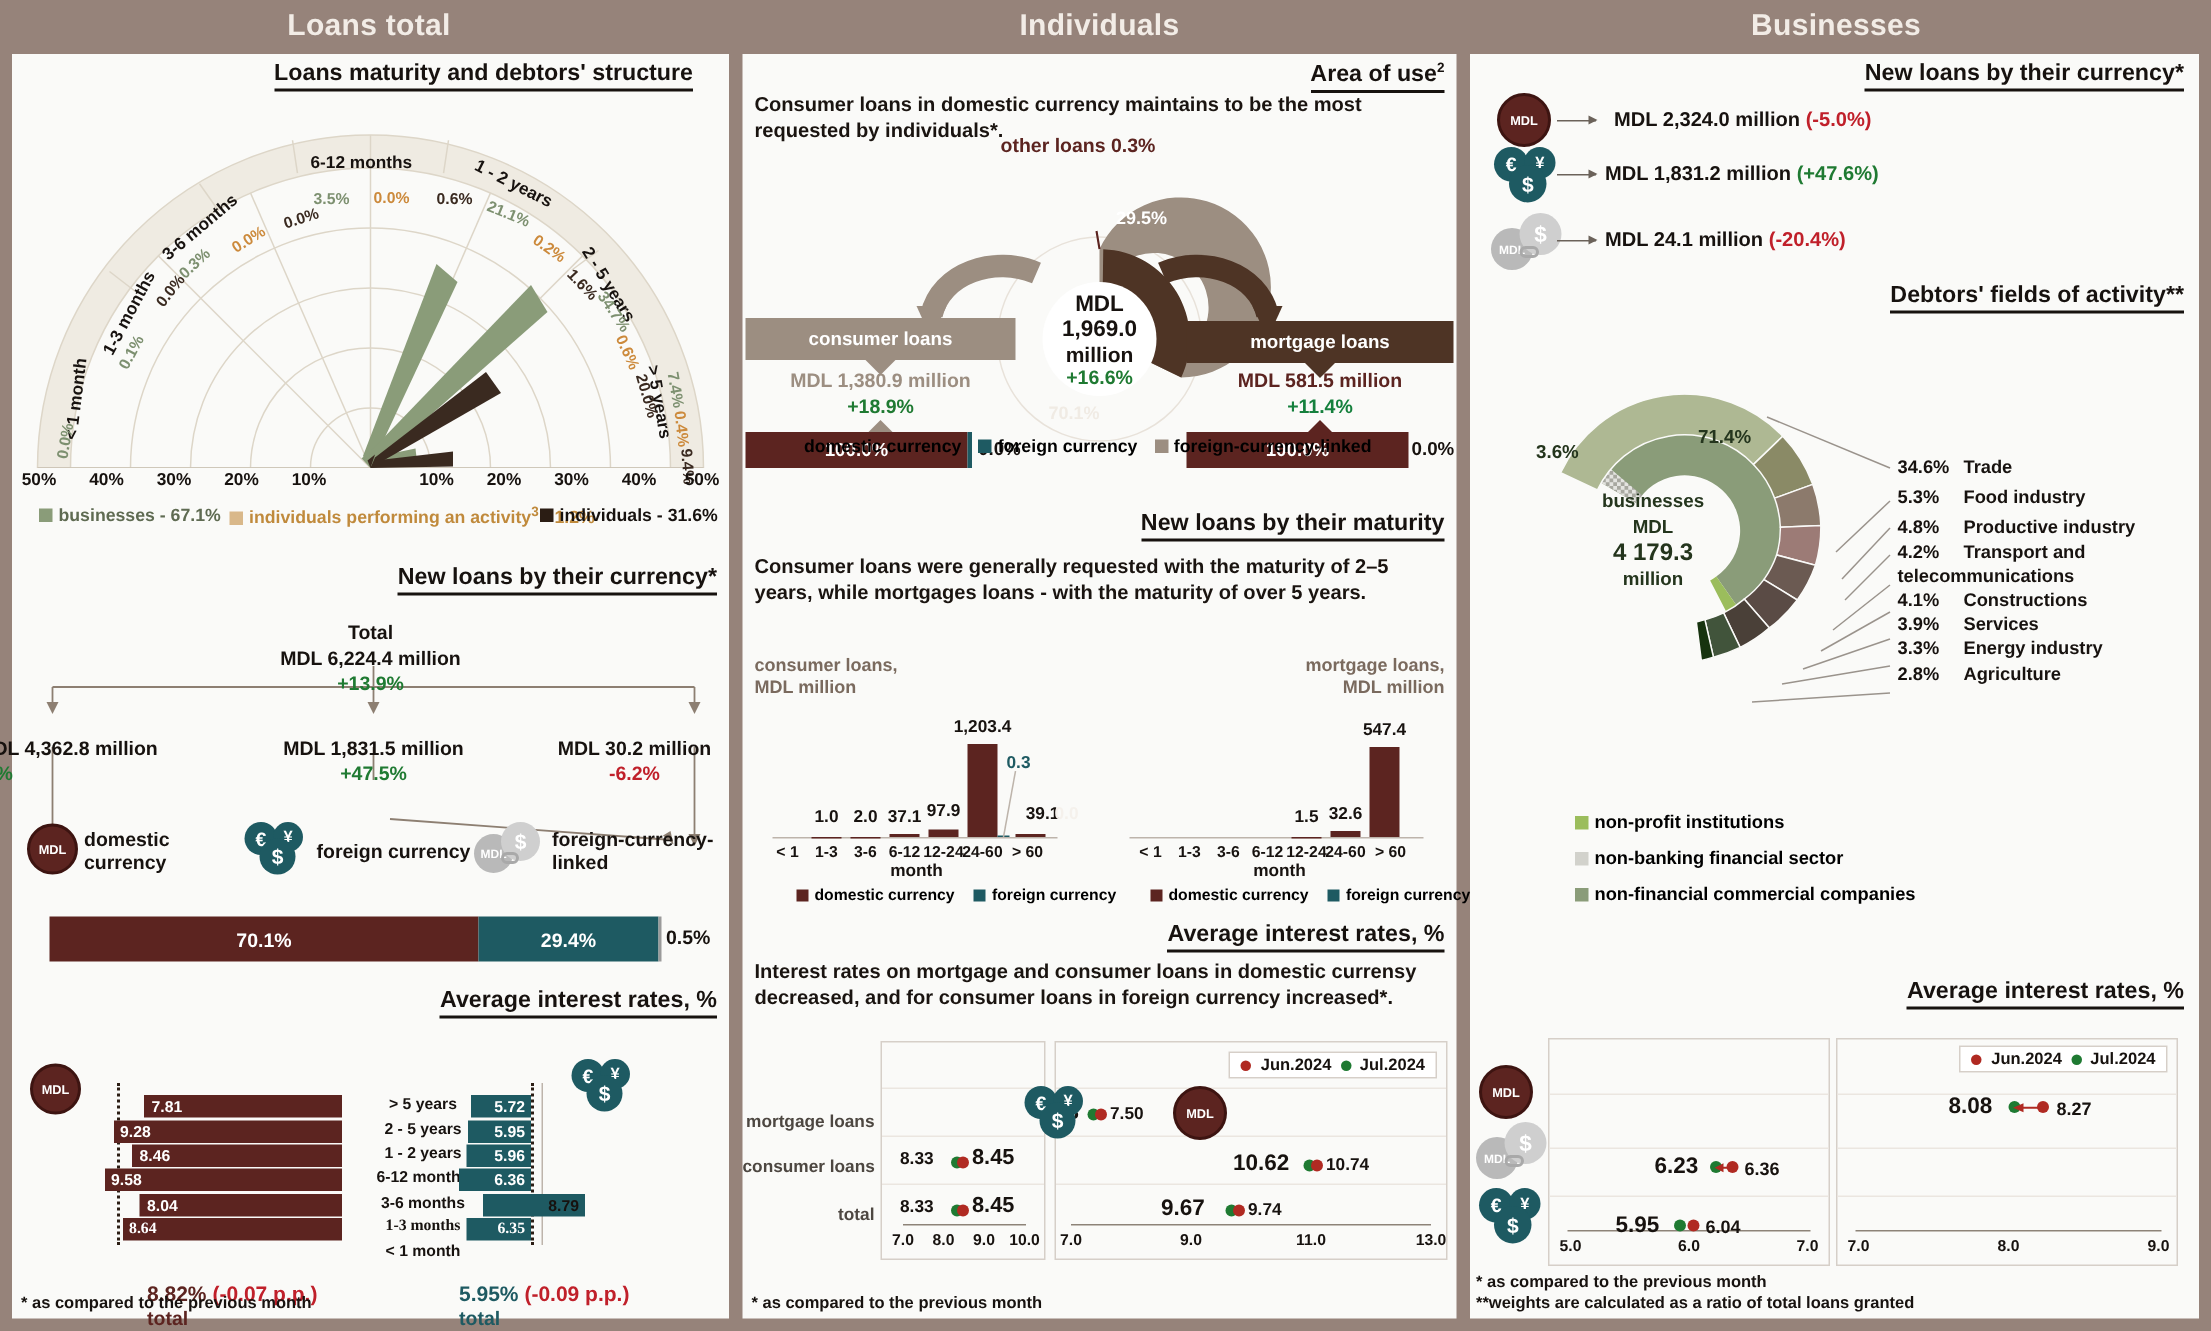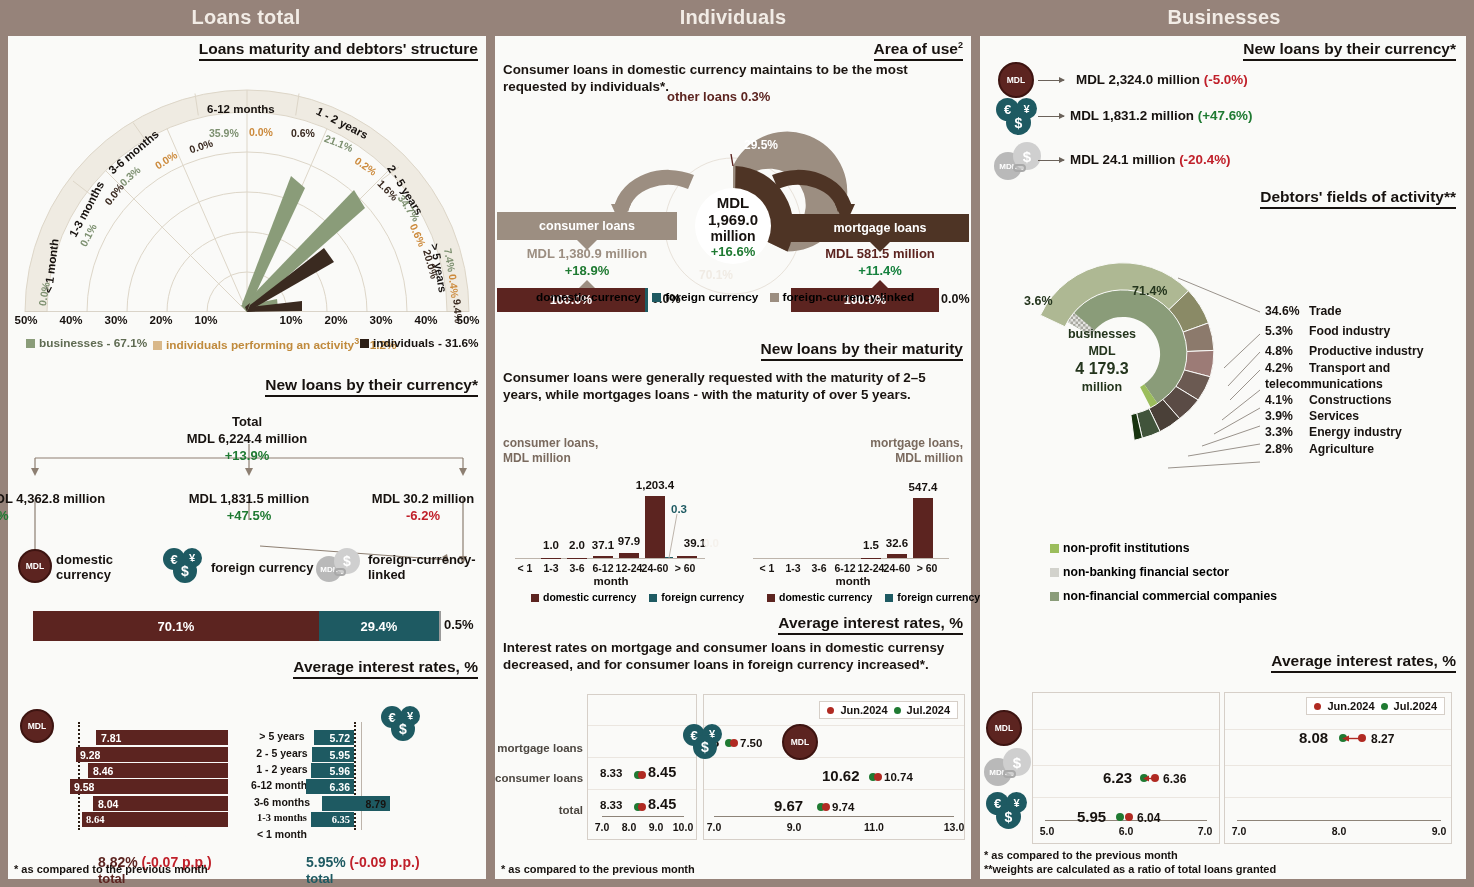--- a/index.html
+++ b/index.html
@@ -142,21 +142,21 @@
 <body>
 
 <div class="board">
 
   <div class="col-title" id="t2">Individuals</div>
   <div class="col-title" id="t1">Loans total</div>
   <div class="col-title" id="t3">Businesses</div>
 
   <div class="panel" id="p1">
 
-    <div class="sec-title" style="right:8px; top:4px;text-align:center;">Loans maturity and debtors' structure</div>
+    <div class="sec-title" style="right:24px; top:4px;text-align:center;">Loans maturity and debtors' structure</div>
 
     <div class="polar-wrap">
       <svg width="466" height="272" viewBox="0 0 466 272">
         <defs>
           <clipPath id="halfclip">
               <rect x="0" y="0" width="466" height="250"></rect>
             </clipPath>
         </defs>
         <g clip-path="url(#halfclip)">
 
@@ -218,21 +218,21 @@
       <div class="ring-lab" style="left:400px; top:200px; transform:rotate(80deg);">&gt; 5 years</div>
 
       
       <div class="pv g" style="left:18px;  top:226px; transform:rotate(-80deg);">0.0%</div>
       <div class="pv g" style="left:62px;  top:167px; transform:rotate(-62deg);">0.1%</div>
       <div class="pv g" style="left:104px; top:108px; transform:rotate(-43deg);">0.3%</div>
       <div class="pv o" style="left:140px; top:92px;  transform:rotate(-32deg);">0.0%</div>
       <div class="pv d" style="left:175px; top:78px;  transform:rotate(-18deg);">0.0%</div>
       <div class="pv d" style="left:88px;  top:126px; transform:rotate(-52deg);">0.0%</div>
 
-      <div class="pv g" style="left:195px; top:65px;">35.9%</div>
+      <div class="pv g" style="left:195px; top:65px;">3.5%</div>
       <div class="pv o" style="left:235px; top:64px;">0.0%</div>
       <div class="pv d" style="left:277px; top:65px;">0.6%</div>
 
       <div class="pv g" style="left:310px; top:75px;  transform:rotate(22deg);">21.1%</div>
       <div class="pv o" style="left:340px; top:98px;  transform:rotate(35deg);">0.2%</div>
       <div class="pv d" style="left:362px; top:122px; transform:rotate(46deg);">1.6%</div>
 
       <div class="pv g" style="left:380px; top:140px; transform:rotate(56deg);">34.7%</div>
       <div class="pv o" style="left:392px; top:167px; transform:rotate(66deg);">0.6%</div>
       <div class="pv d" style="left:402px; top:196px; transform:rotate(74deg);">20.0%</div>

